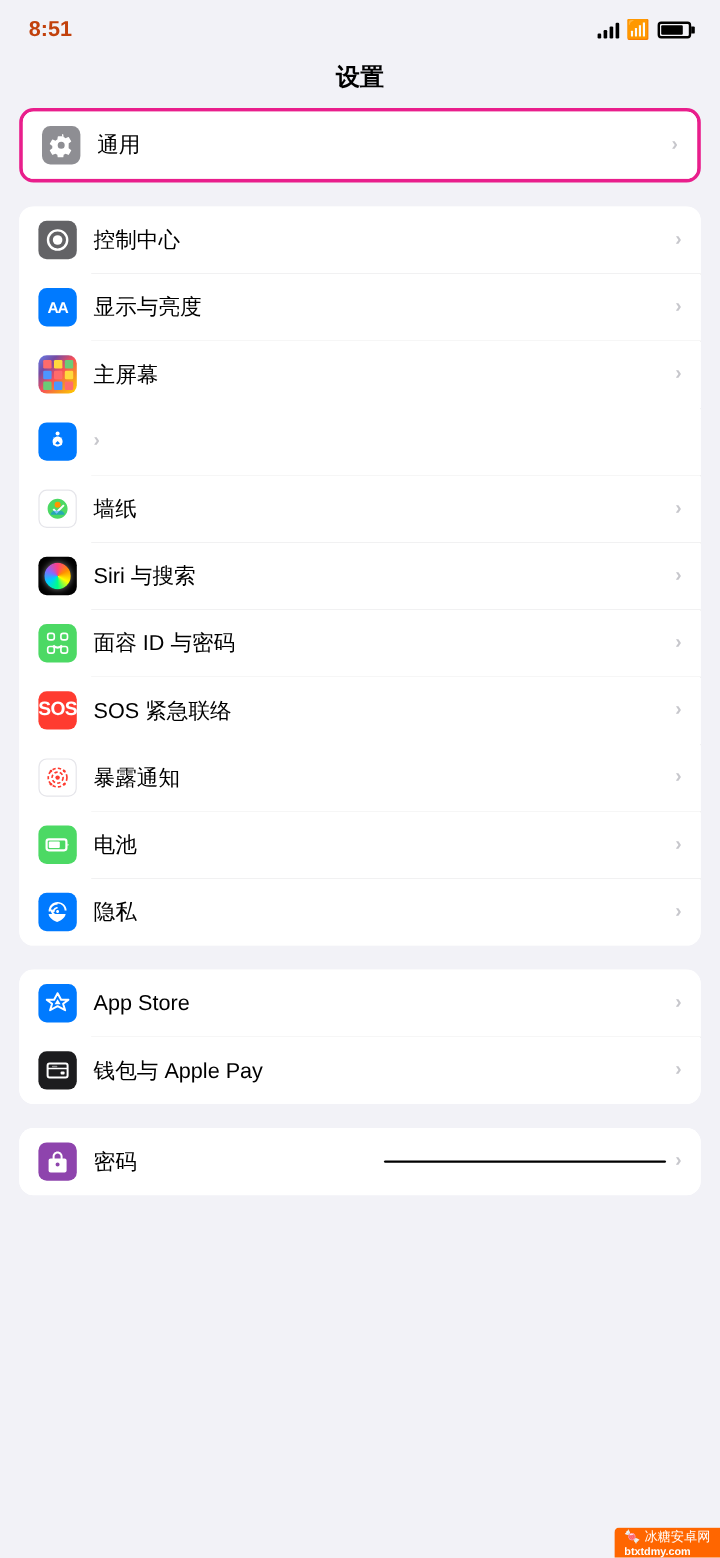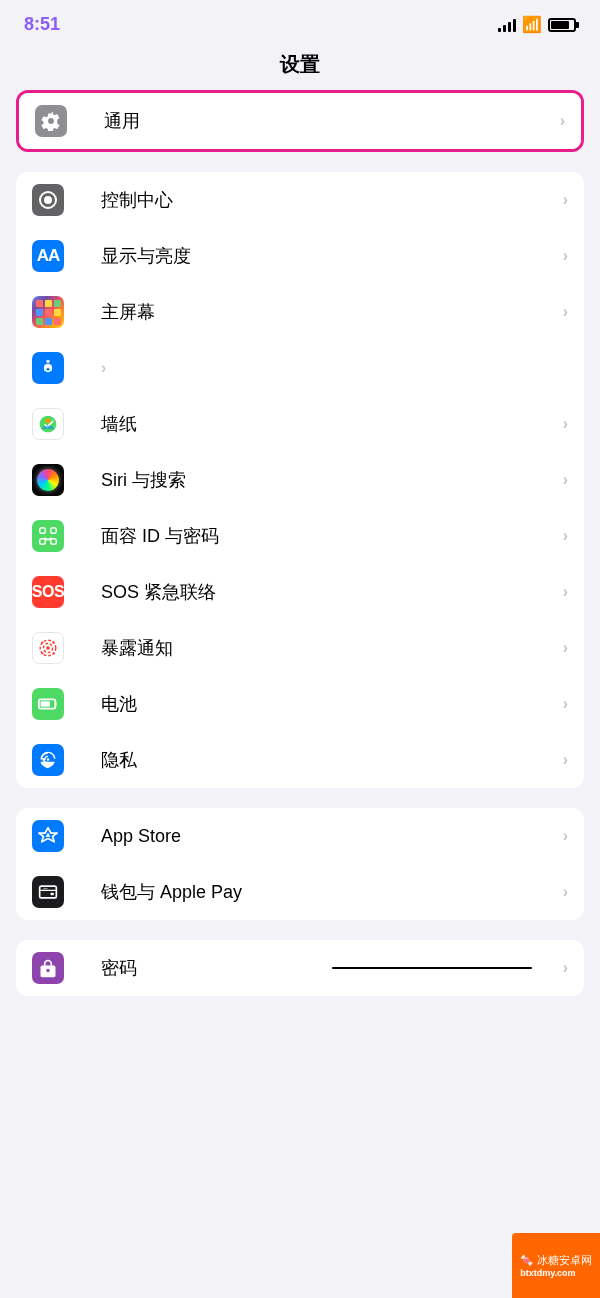--- a/index.html
+++ b/index.html
@@ -17,21 +17,21 @@
     .status-bar {
       display: flex;
       justify-content: space-between;
       align-items: center;
       padding: 14px 24px 8px;
       background: #f2f2f7;
     }
     .status-time {
       font-size: 18px;
       font-weight: 600;
-      color: #8b5cf6;
+      color: #c2410c;
     }
     .status-icons {
       display: flex;
       align-items: center;
       gap: 6px;
     }
     .signal-bars {
       display: flex;
       align-items: flex-end;
       gap: 2px;
@@ -93,21 +93,20 @@
       border-radius: 12px;
     }
 
     .settings-item {
       display: flex;
       align-items: center;
       padding: 11px 16px;
       background: #fff;
       position: relative;
       min-height: 56px;
-      gap: 23px;
     }
 
     .settings-item:not(:last-child)::after {
       content: '';
       position: absolute;
       bottom: 0;
       left: 60px;
       right: 0;
       height: 0.5px;
       background: #c6c6c8;
@@ -156,21 +155,21 @@
     }
 
     
     .watermark {
       position: fixed;
       bottom: 0;
       right: 0;
       background: #ff6600;
       color: white;
       font-size: 11px;
-      padding: 20px 8px;
+      padding: 0 8px;
       border-radius: 4px 0 0 0;
       z-index: 999;
     }
 
     .partial-item {
       background: #fff;
       border-radius: 12px;
       margin: 0 16px;
       overflow: hidden;
     }
@@ -217,21 +216,21 @@
           <div style="width:8px;height:8px;border-radius:50%;background:white;"></div>
         </div>
       </div>
     </div>
     <span class="settings-label">控制中心</span>
     <span class="chevron">›</span>
   </div>
 
   <div class="settings-item">
     <div class="settings-icon icon-display">
-      <span class="aa-text" style="font-size:17px;font-weight:900;color:white;letter-spacing:-1px;">AA</span>
+      <span class="aa-text" style="font-size:13px;font-weight:900;color:white;letter-spacing:-1px;">AA</span>
     </div>
     <span class="settings-label">显示与亮度</span>
     <span class="chevron">›</span>
   </div>
 
   <div class="settings-item">
     <div class="settings-icon" style="background: linear-gradient(135deg, #667eea 0%, #764ba2 25%, #f64f59 50%, #f7971e 75%, #ffd200 100%); border-radius:7px;">
       <div style="display:grid;grid-template-columns:repeat(3,7px);grid-template-rows:repeat(3,7px);gap:2px;">
         <div style="width:7px;height:7px;border-radius:1px;background:#ff6b6b;"></div>
         <div style="width:7px;height:7px;border-radius:1px;background:#ffd93d;"></div>

